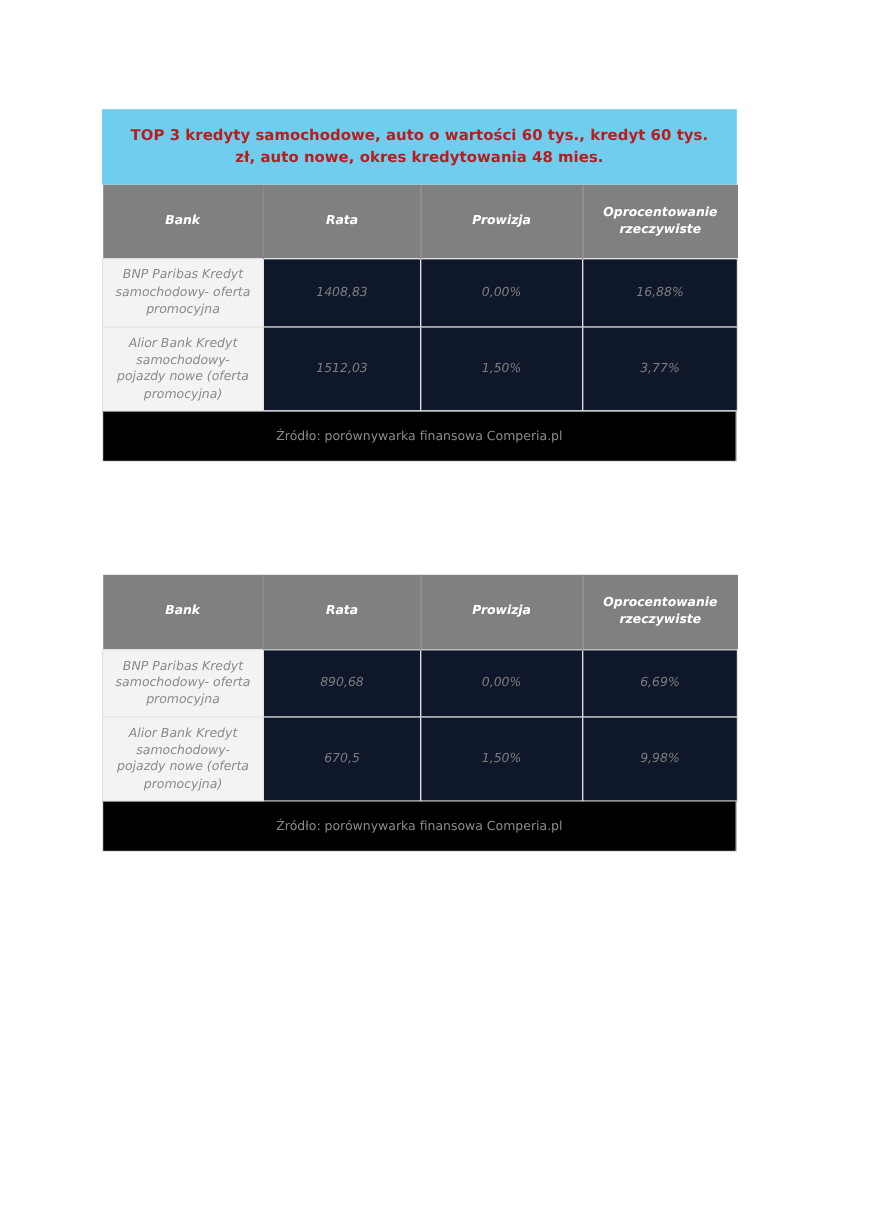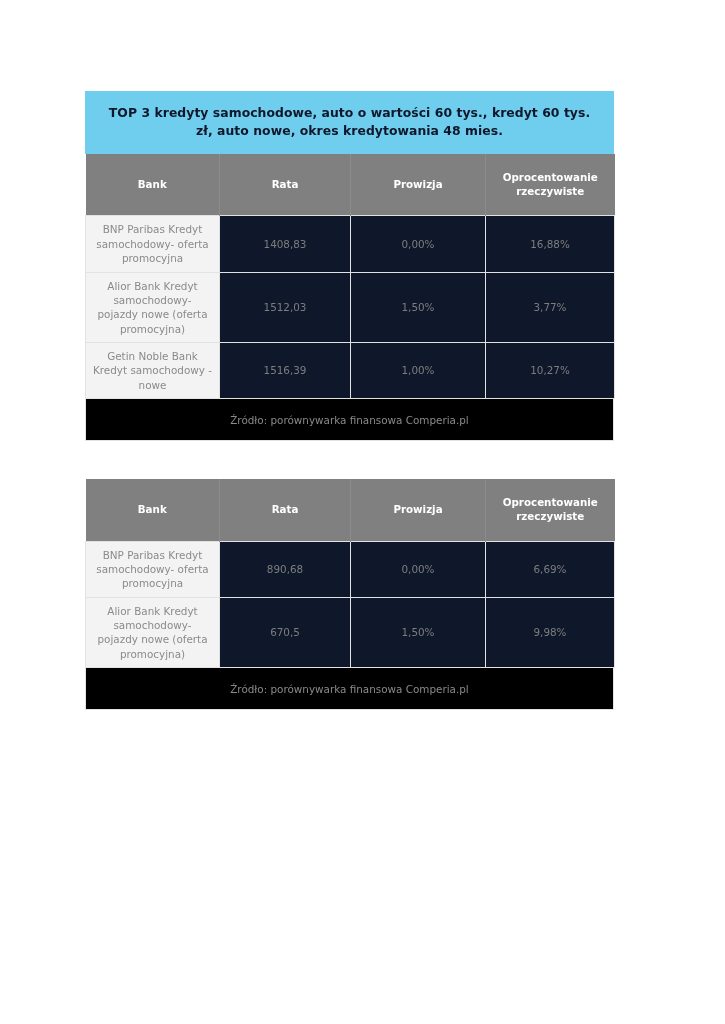--- a/index.html
+++ b/index.html
@@ -28,36 +28,37 @@
     left: 85px;
     width: 529px;
     box-sizing: border-box;
   }
   .table-block.block-1 { top: 91px; }
   .table-block.block-2 { top: 479px; }
 
   
   .banner {
     background: #6fcdee;
-    color: #0f172a;
+    color: #b91c1c;
     font-size: 12.4px;
     font-weight: bold;
     line-height: 1.45;
     text-align: center;
     padding: 13px 14px 14px 14px;
     box-sizing: border-box;
     letter-spacing: 0.05px;
   }
 
   
   table.rates {
     width: 100%;
     border-collapse: collapse;
     table-layout: fixed;
     background: #ffffff;
+    font-style: italic;
   }
   table.rates col.c-bank  { width: 134px; }
   table.rates col.c-rata  { width: 131px; }
   table.rates col.c-prow  { width: 135px; }
   table.rates col.c-opro  { width: 129px; }
 
   thead th {
     background: #808080;
     color: #ffffff;
     font-size: 10.3px;
@@ -135,26 +136,20 @@
           <td>1408,83</td>
           <td>0,00%</td>
           <td>16,88%</td>
         </tr>
         <tr class="row-h4">
           <td class="bank-cell">Alior Bank Kredyt samochodowy- pojazdy nowe (oferta promocyjna)</td>
           <td>1512,03</td>
           <td>1,50%</td>
           <td>3,77%</td>
         </tr>
-        <tr class="row-h3">
-          <td class="bank-cell">Getin Noble Bank Kredyt samochodowy - nowe</td>
-          <td>1516,39</td>
-          <td>1,00%</td>
-          <td>10,27%</td>
-        </tr>
       </tbody>
     </table>
 
     <div class="source">Źródło: porównywarka finansowa Comperia.pl</div>
   </section>
 
   <section class="table-block block-2">
 
 
     <table class="rates">

